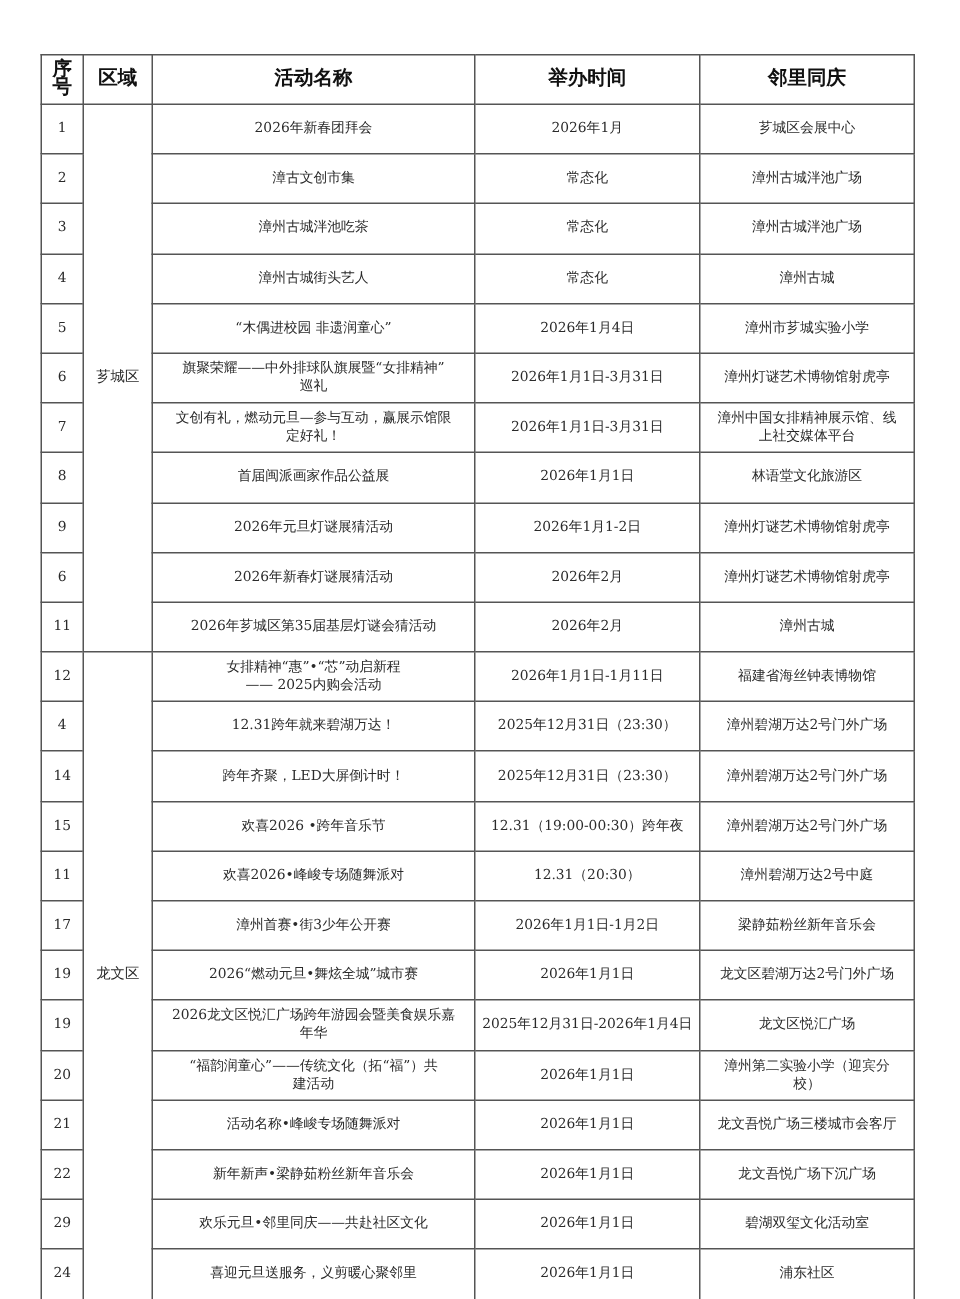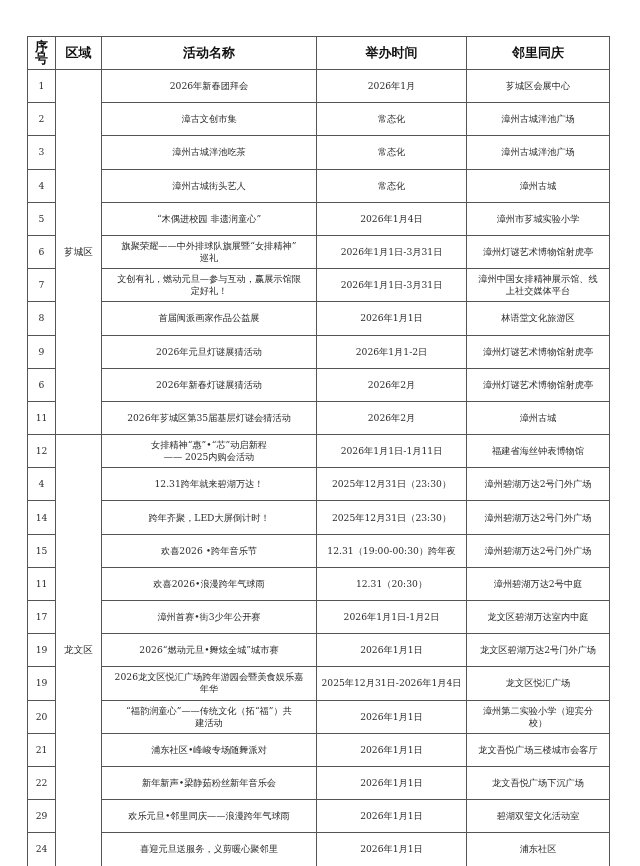--- a/index.html
+++ b/index.html
@@ -268,39 +268,39 @@
           <td>
             <span class="cell-text">12.31（19:00-00:30）跨年夜</span>
           </td>
           <td>
             <span class="cell-text">漳州碧湖万达2号门外广场</span>
           </td>
         </tr>
         <tr>
           <td class="no">11</td>
           <td>
-            <span class="cell-text">欢喜2026•浪漫跨年气球雨</span>
+            <span class="cell-text">欢喜2026•峰峻专场随舞派对</span>
           </td>
           <td>
             <span class="cell-text">12.31（20:30）</span>
           </td>
           <td>
             <span class="cell-text">漳州碧湖万达2号中庭</span>
           </td>
         </tr>
         <tr>
           <td class="no">17</td>
           <td>
             <span class="cell-text">漳州首赛•街3少年公开赛</span>
           </td>
           <td>
             <span class="cell-text">2026年1月1日-1月2日</span>
           </td>
           <td>
-            <span class="cell-text">龙文区碧湖万达室内中庭</span>
+            <span class="cell-text">梁静茹粉丝新年音乐会</span>
           </td>
         </tr>
         <tr>
           <td class="no">19</td>
           <td>
             <span class="cell-text">2026“燃动元旦•舞炫全城”城市赛</span>
           </td>
           <td>
             <span class="cell-text">2026年1月1日</span>
           </td>
@@ -331,21 +331,21 @@
             <span class="cell-text">2026年1月1日</span>
           </td>
           <td>
             <span class="cell-text">漳州第二实验小学（迎宾分
 校）</span>
           </td>
         </tr>
         <tr>
           <td class="no">21</td>
           <td>
-            <span class="cell-text">浦东社区•峰峻专场随舞派对</span>
+            <span class="cell-text">活动名称•峰峻专场随舞派对</span>
           </td>
           <td>
             <span class="cell-text">2026年1月1日</span>
           </td>
           <td>
             <span class="cell-text">龙文吾悦广场三楼城市会客厅</span>
           </td>
         </tr>
         <tr>
           <td class="no">22</td>
@@ -355,21 +355,21 @@
           <td>
             <span class="cell-text">2026年1月1日</span>
           </td>
           <td>
             <span class="cell-text">龙文吾悦广场下沉广场</span>
           </td>
         </tr>
         <tr>
           <td class="no">29</td>
           <td>
-            <span class="cell-text">欢乐元旦•邻里同庆——浪漫跨年气球雨</span>
+            <span class="cell-text">欢乐元旦•邻里同庆——共赴社区文化</span>
           </td>
           <td>
             <span class="cell-text">2026年1月1日</span>
           </td>
           <td>
             <span class="cell-text">碧湖双玺文化活动室</span>
           </td>
         </tr>
         <tr>
           <td class="no">24</td>

